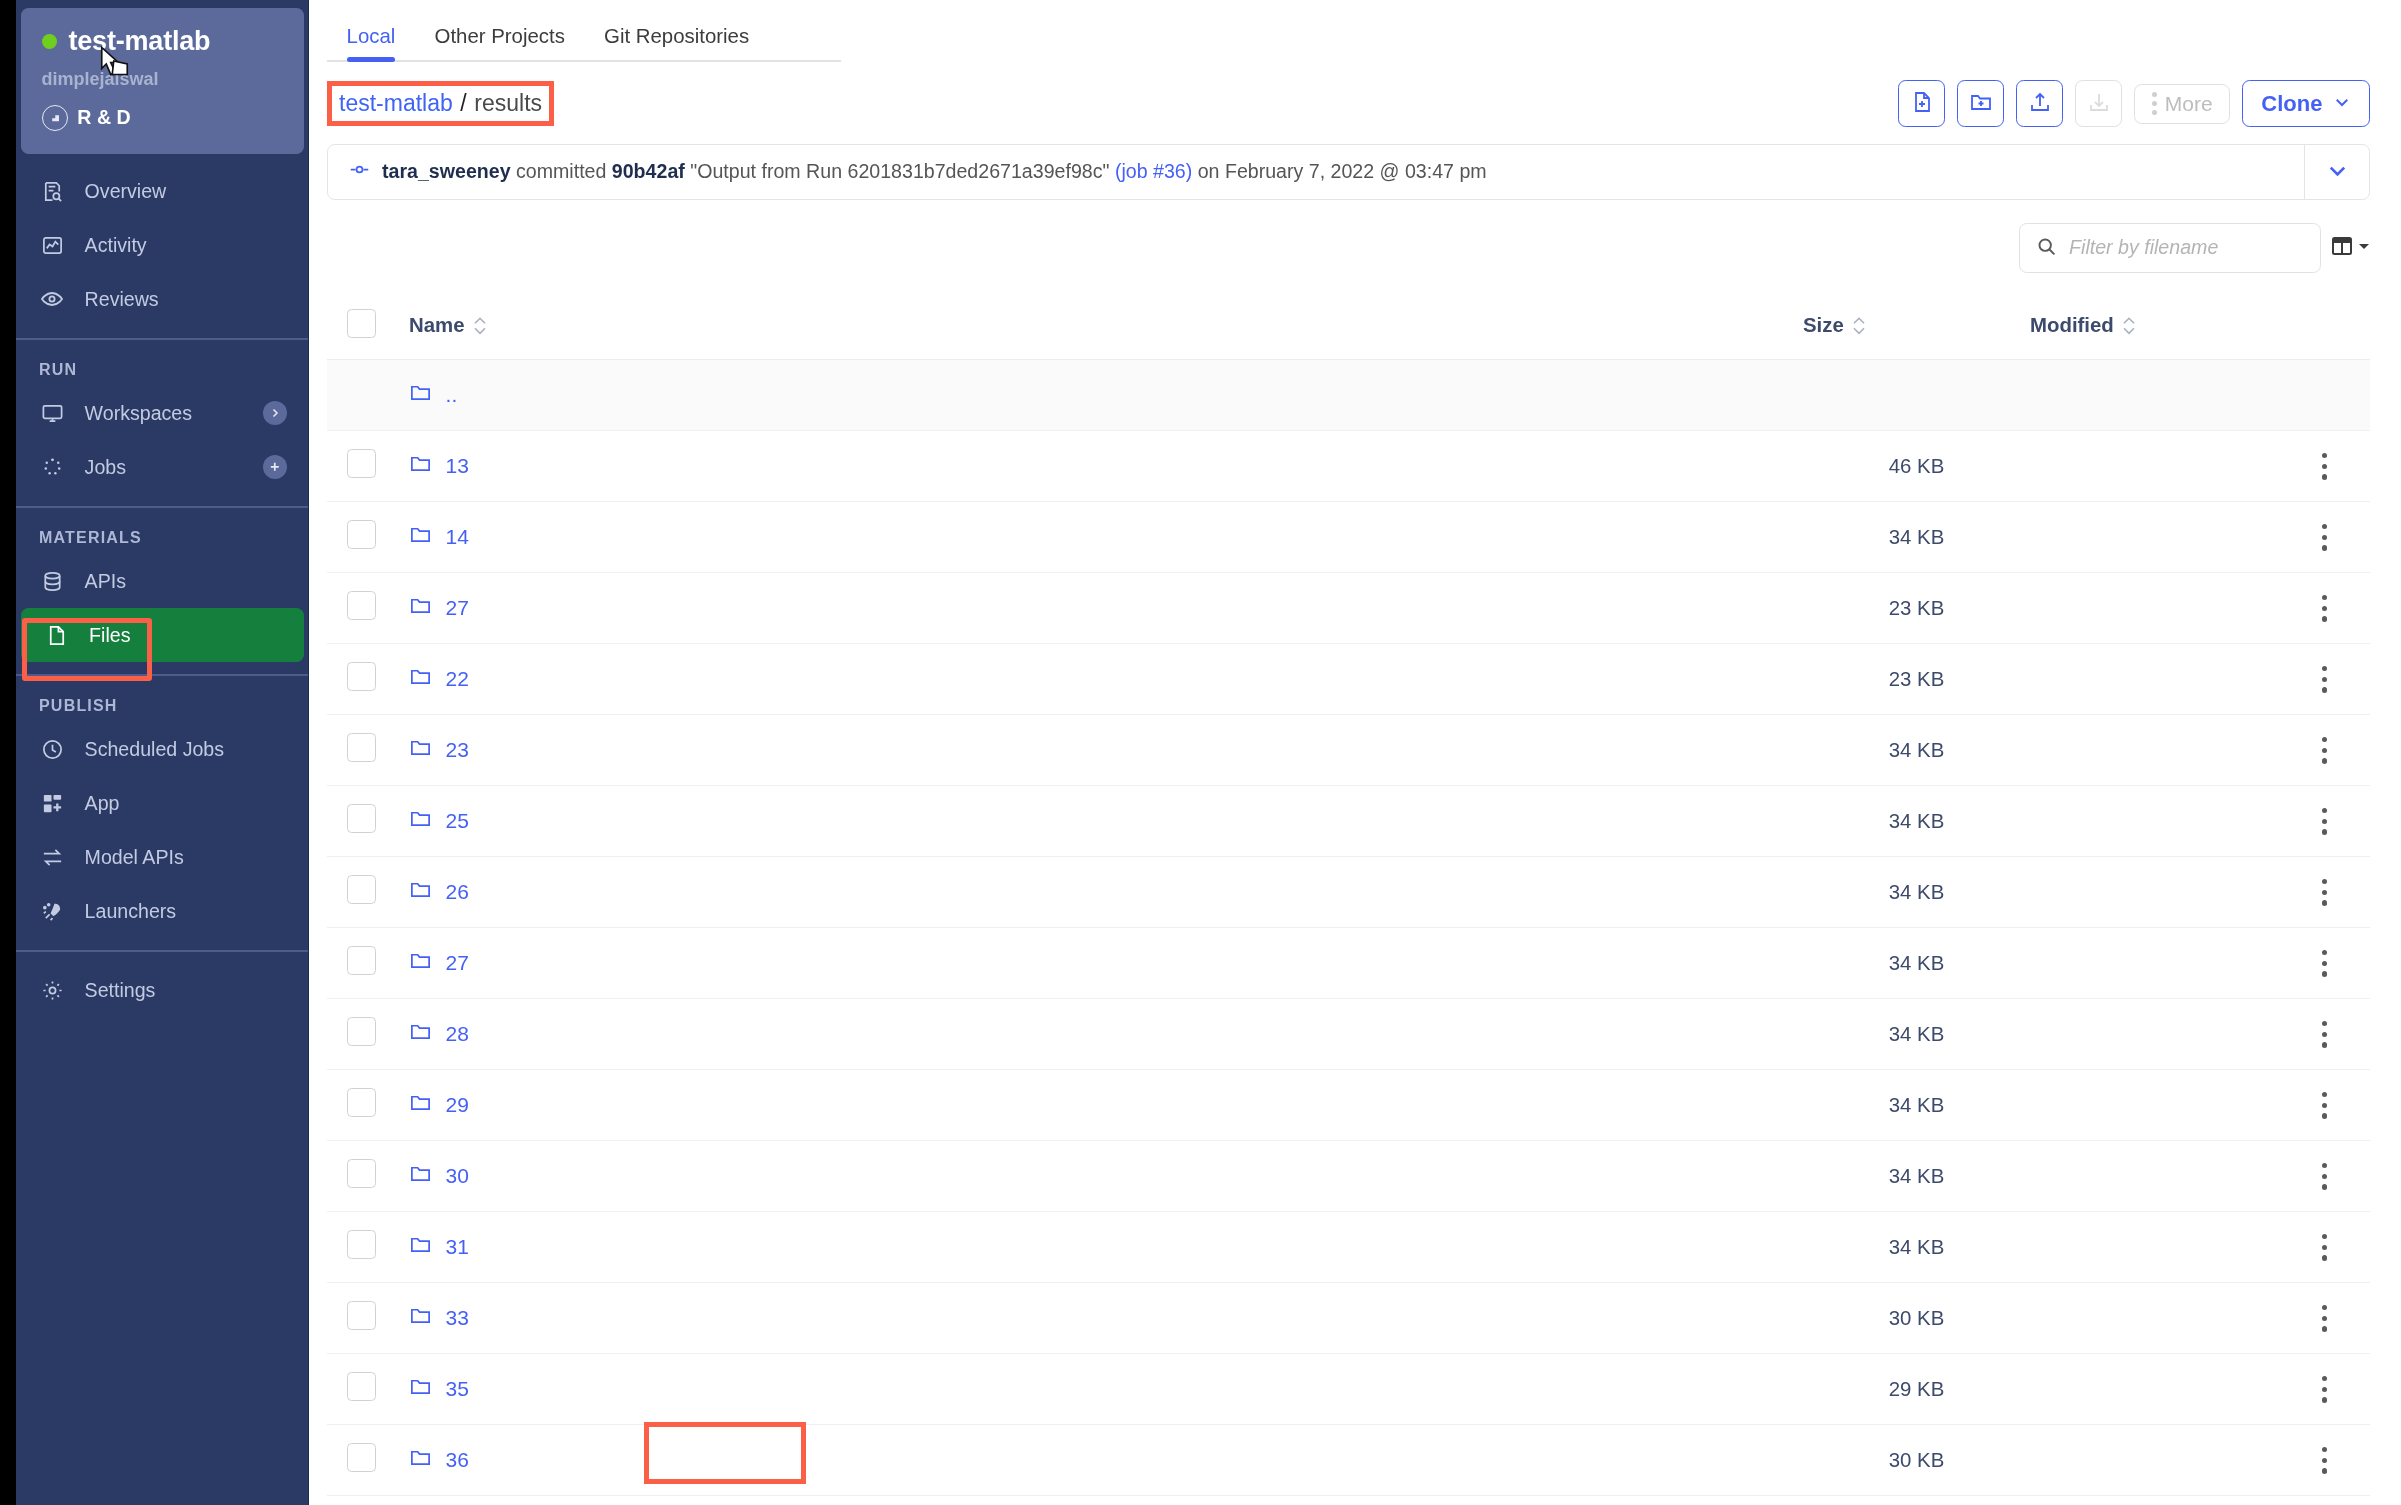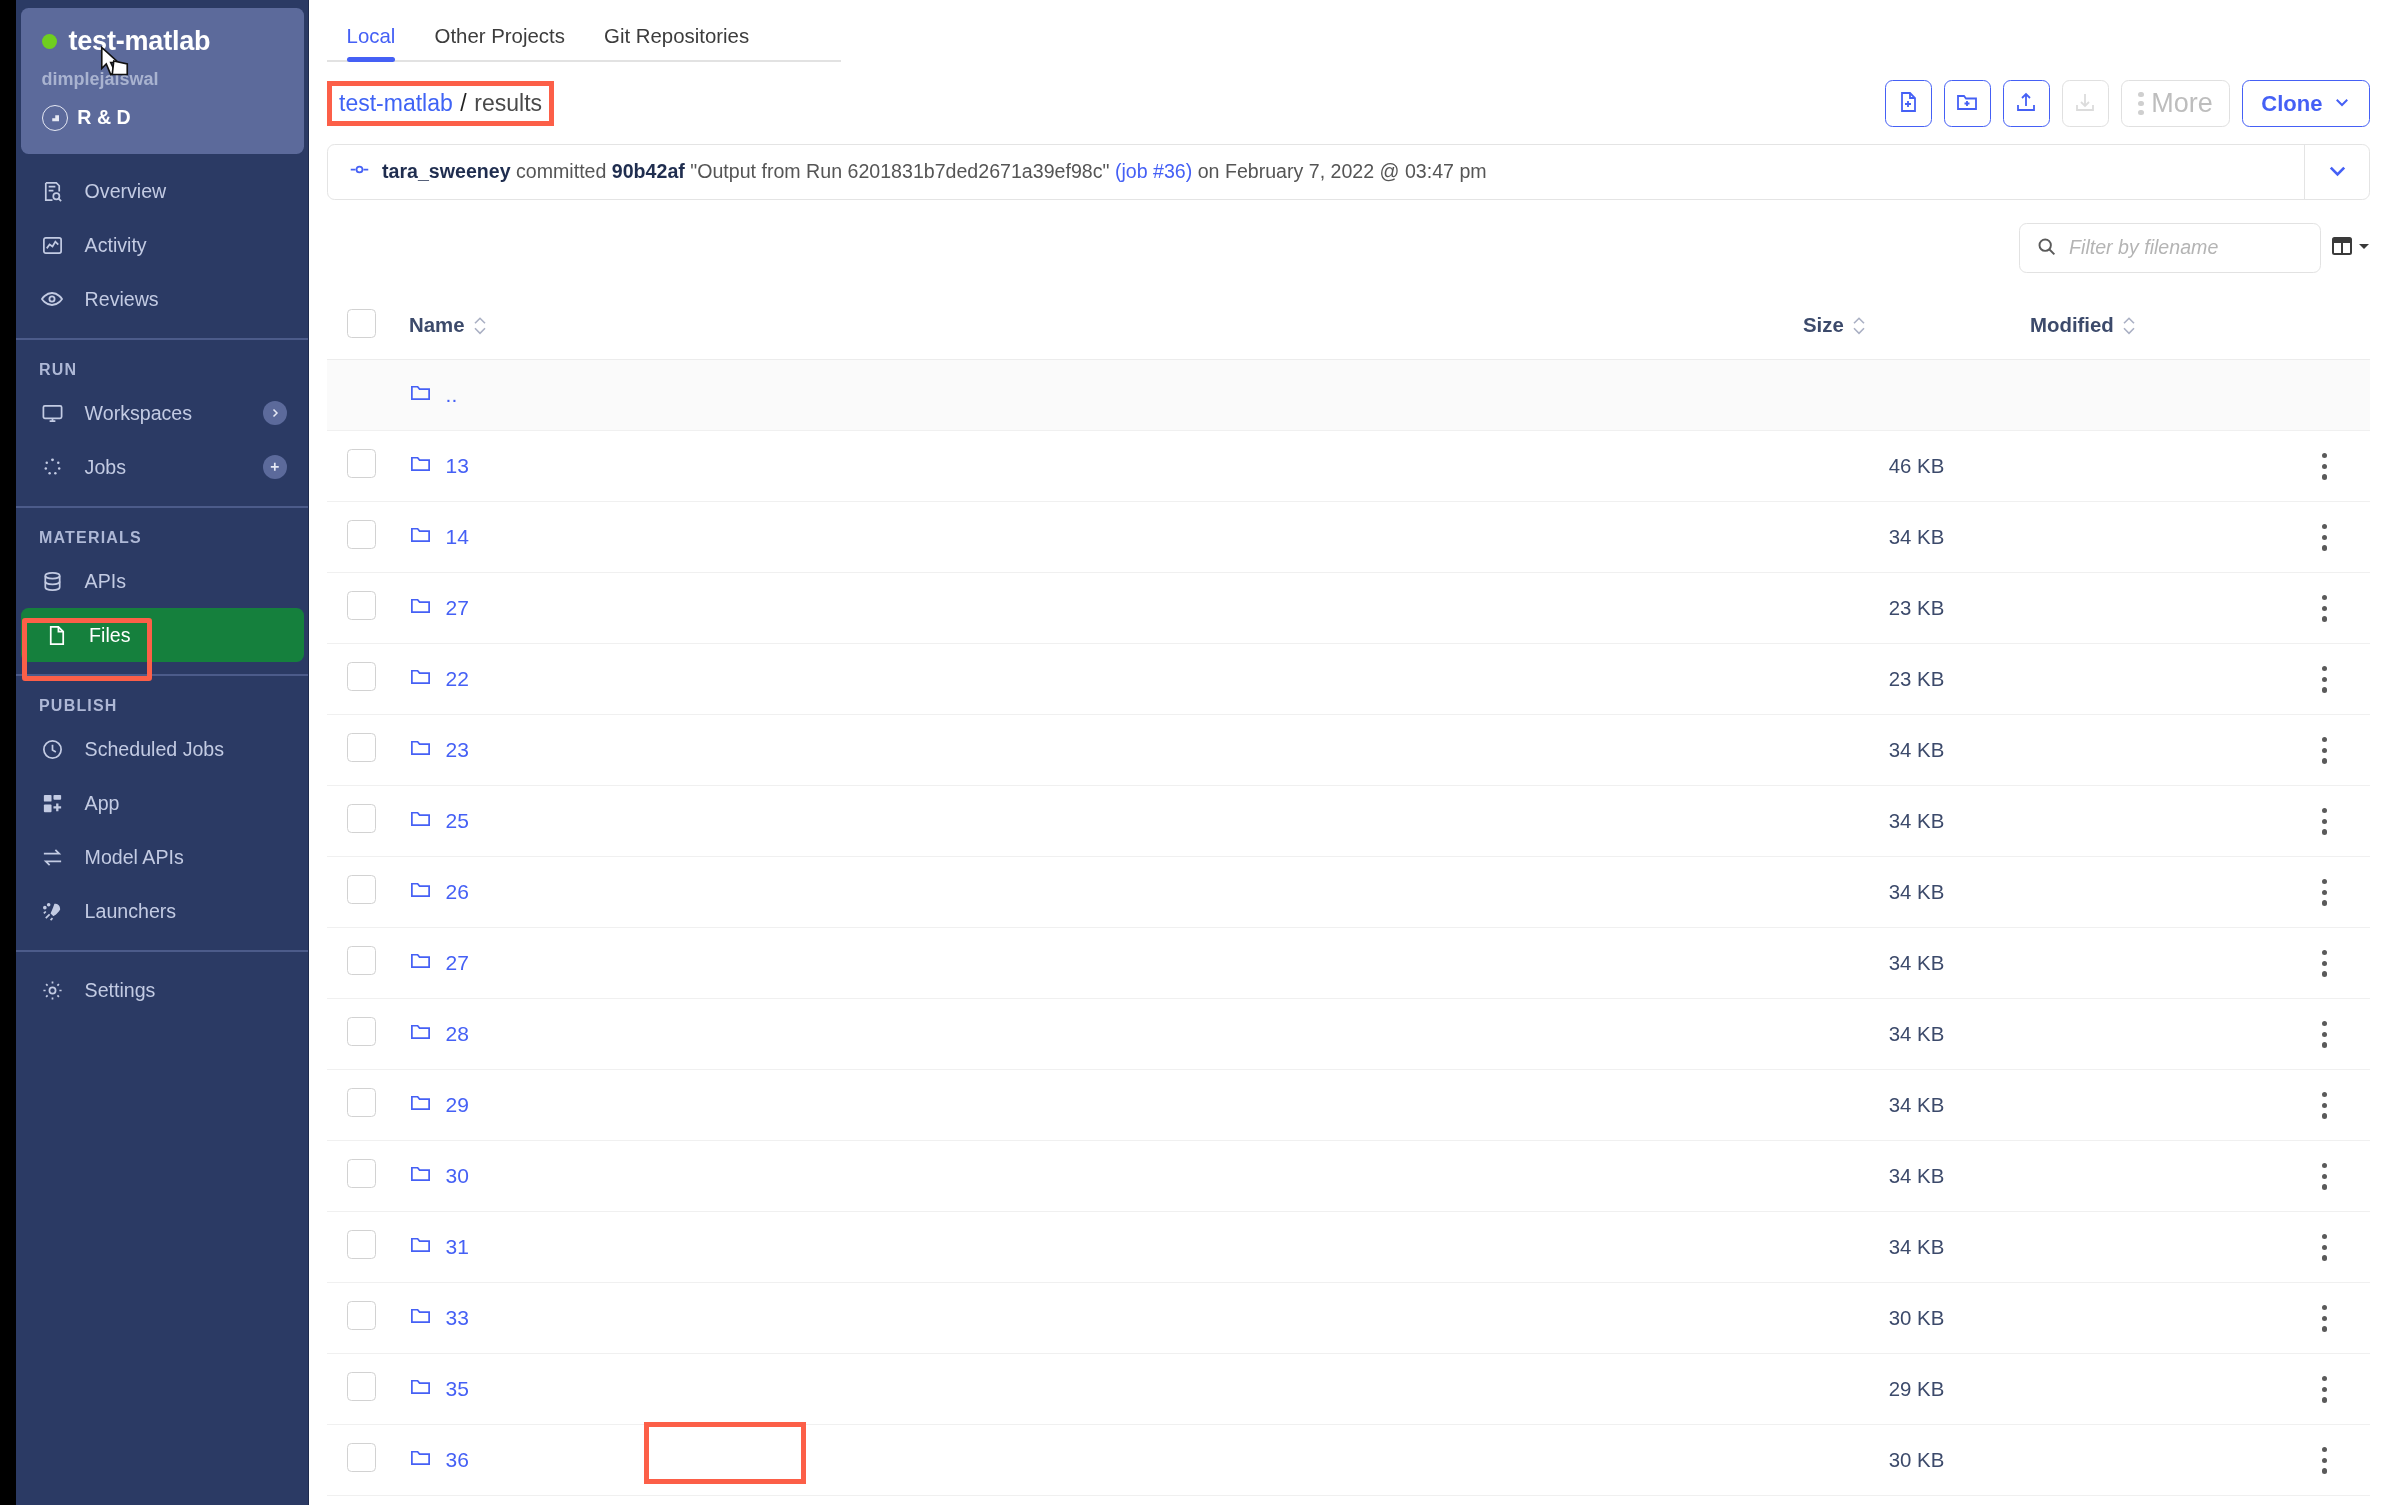--- a/index.html
+++ b/index.html
@@ -132,23 +132,23 @@
   }
 
   .toolbar-actions { display: flex; align-items: center; gap: 12px; }
   .icon-btn {
     width: 47px; height: 47px; border-radius: 7.6px;
     border: 1.5px solid #4560f5; background: #fff;
     display: flex; align-items: center; justify-content: center;
   }
   .icon-btn.disabled { border-color: #e0e0e0; }
   .more-btn {
-    height: 47px; border-radius: 7.6px; border: 1.5px solid #e0e0e0; background: #fff;
+    height: 40px; border-radius: 7.6px; border: 1.5px solid #e0e0e0; background: #fff;
     display: flex; align-items: center; gap: 7.6px; padding: 0 16.6px;
-    color: #bdbdbd; font-size: 27px;
+    color: #bdbdbd; font-size: 21px;
   }
   .clone-btn {
     height: 47px; border-radius: 7.6px; border: 1.5px solid #4560f5; background: #fff;
     display: flex; align-items: center; gap: 10.6px; padding: 0 18px;
     color: #4560f5; font-size: 22px; font-weight: bold;
   }
 
   .commit-bar {
     margin: 0 47px 0 18px;
     border: 1.5px solid #e4e4e4; border-radius: 7.6px;

